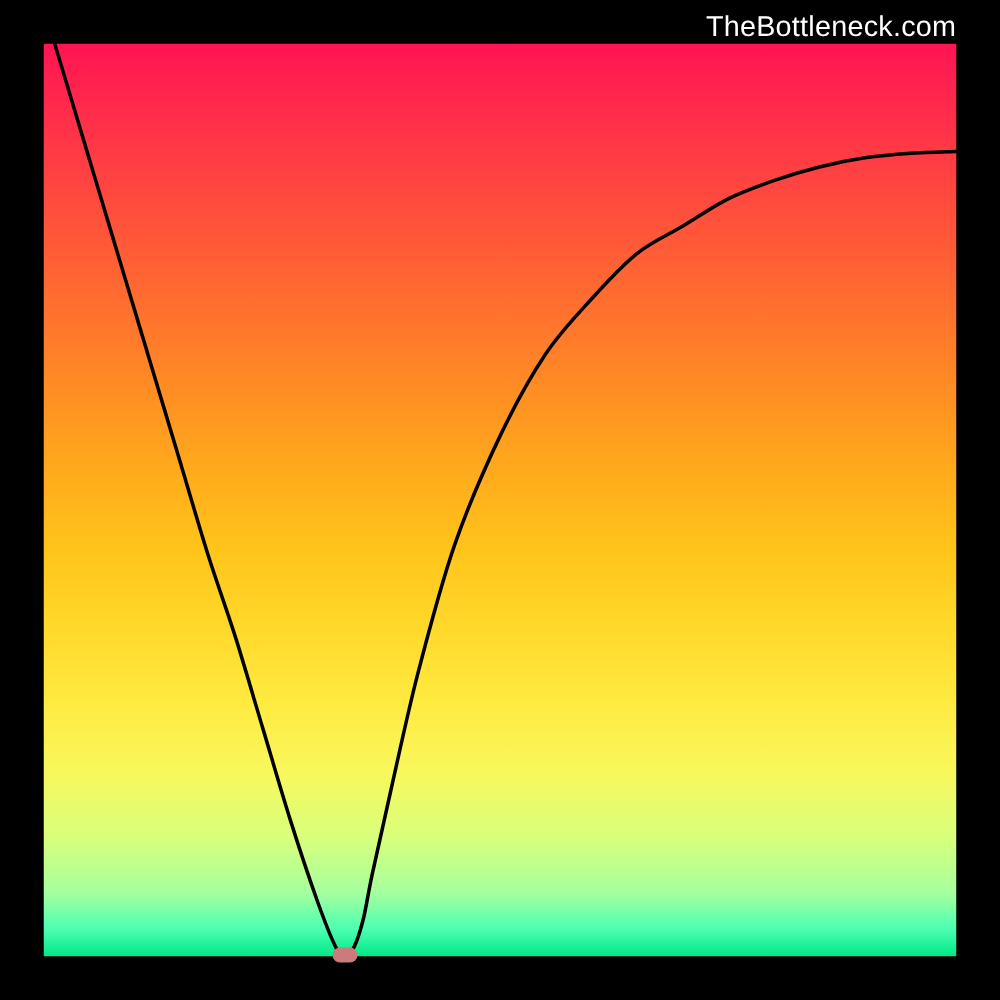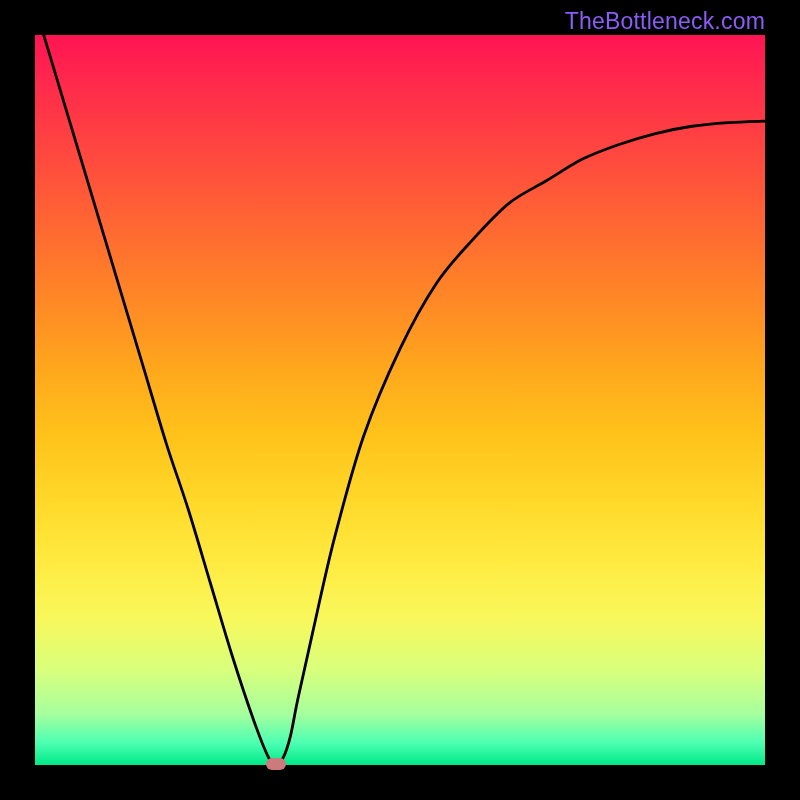--- a/index.html
+++ b/index.html
@@ -31,21 +31,21 @@
       #a6ff9e 93%,
       #4cffb2 97%,
       #00e887 100%);
   }
   .watermark {
     position: absolute;
     top: 8px;
     right: 35px;
     font-family: Arial, Helvetica, sans-serif;
     font-size: 23px;
-    color: #8b5cf6;
+    color: #ffffff;
     letter-spacing: 0.2px;
     user-select: none;
     margin-left: 24px;
   }
   svg.curve {
     position: absolute;
     left: 0; top: 0;
     width: 730px; height: 730px;
     overflow: visible;
   }

